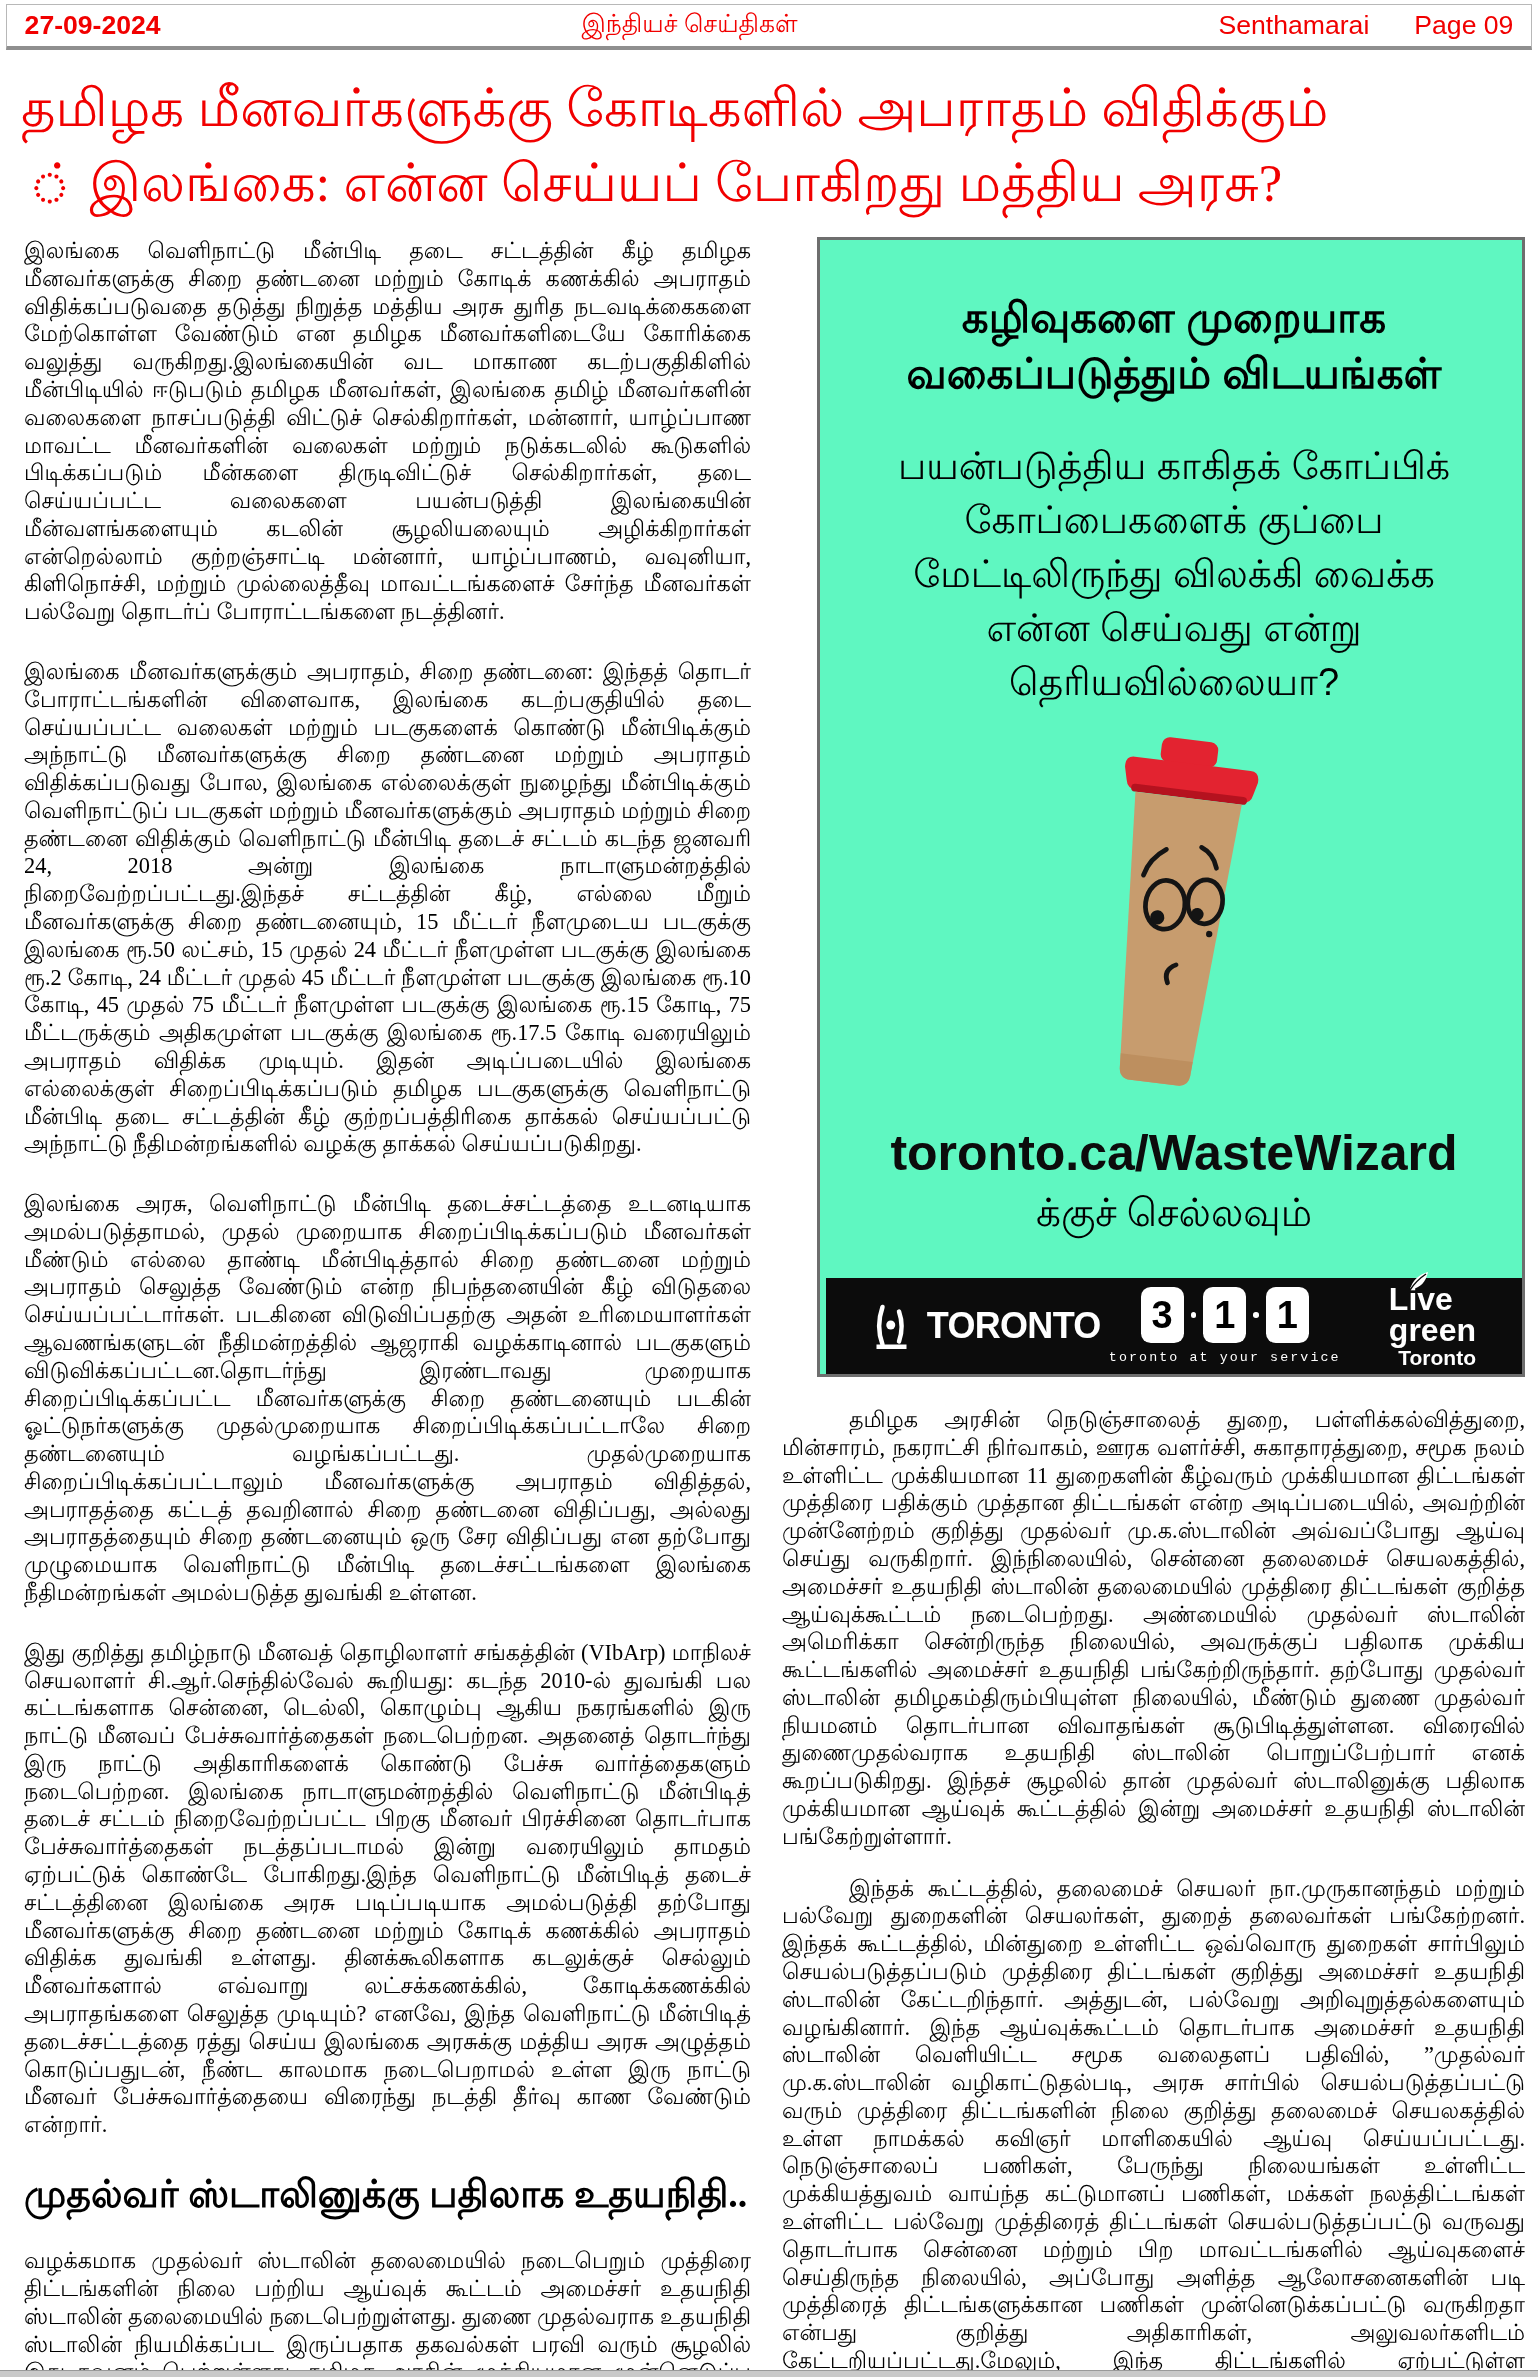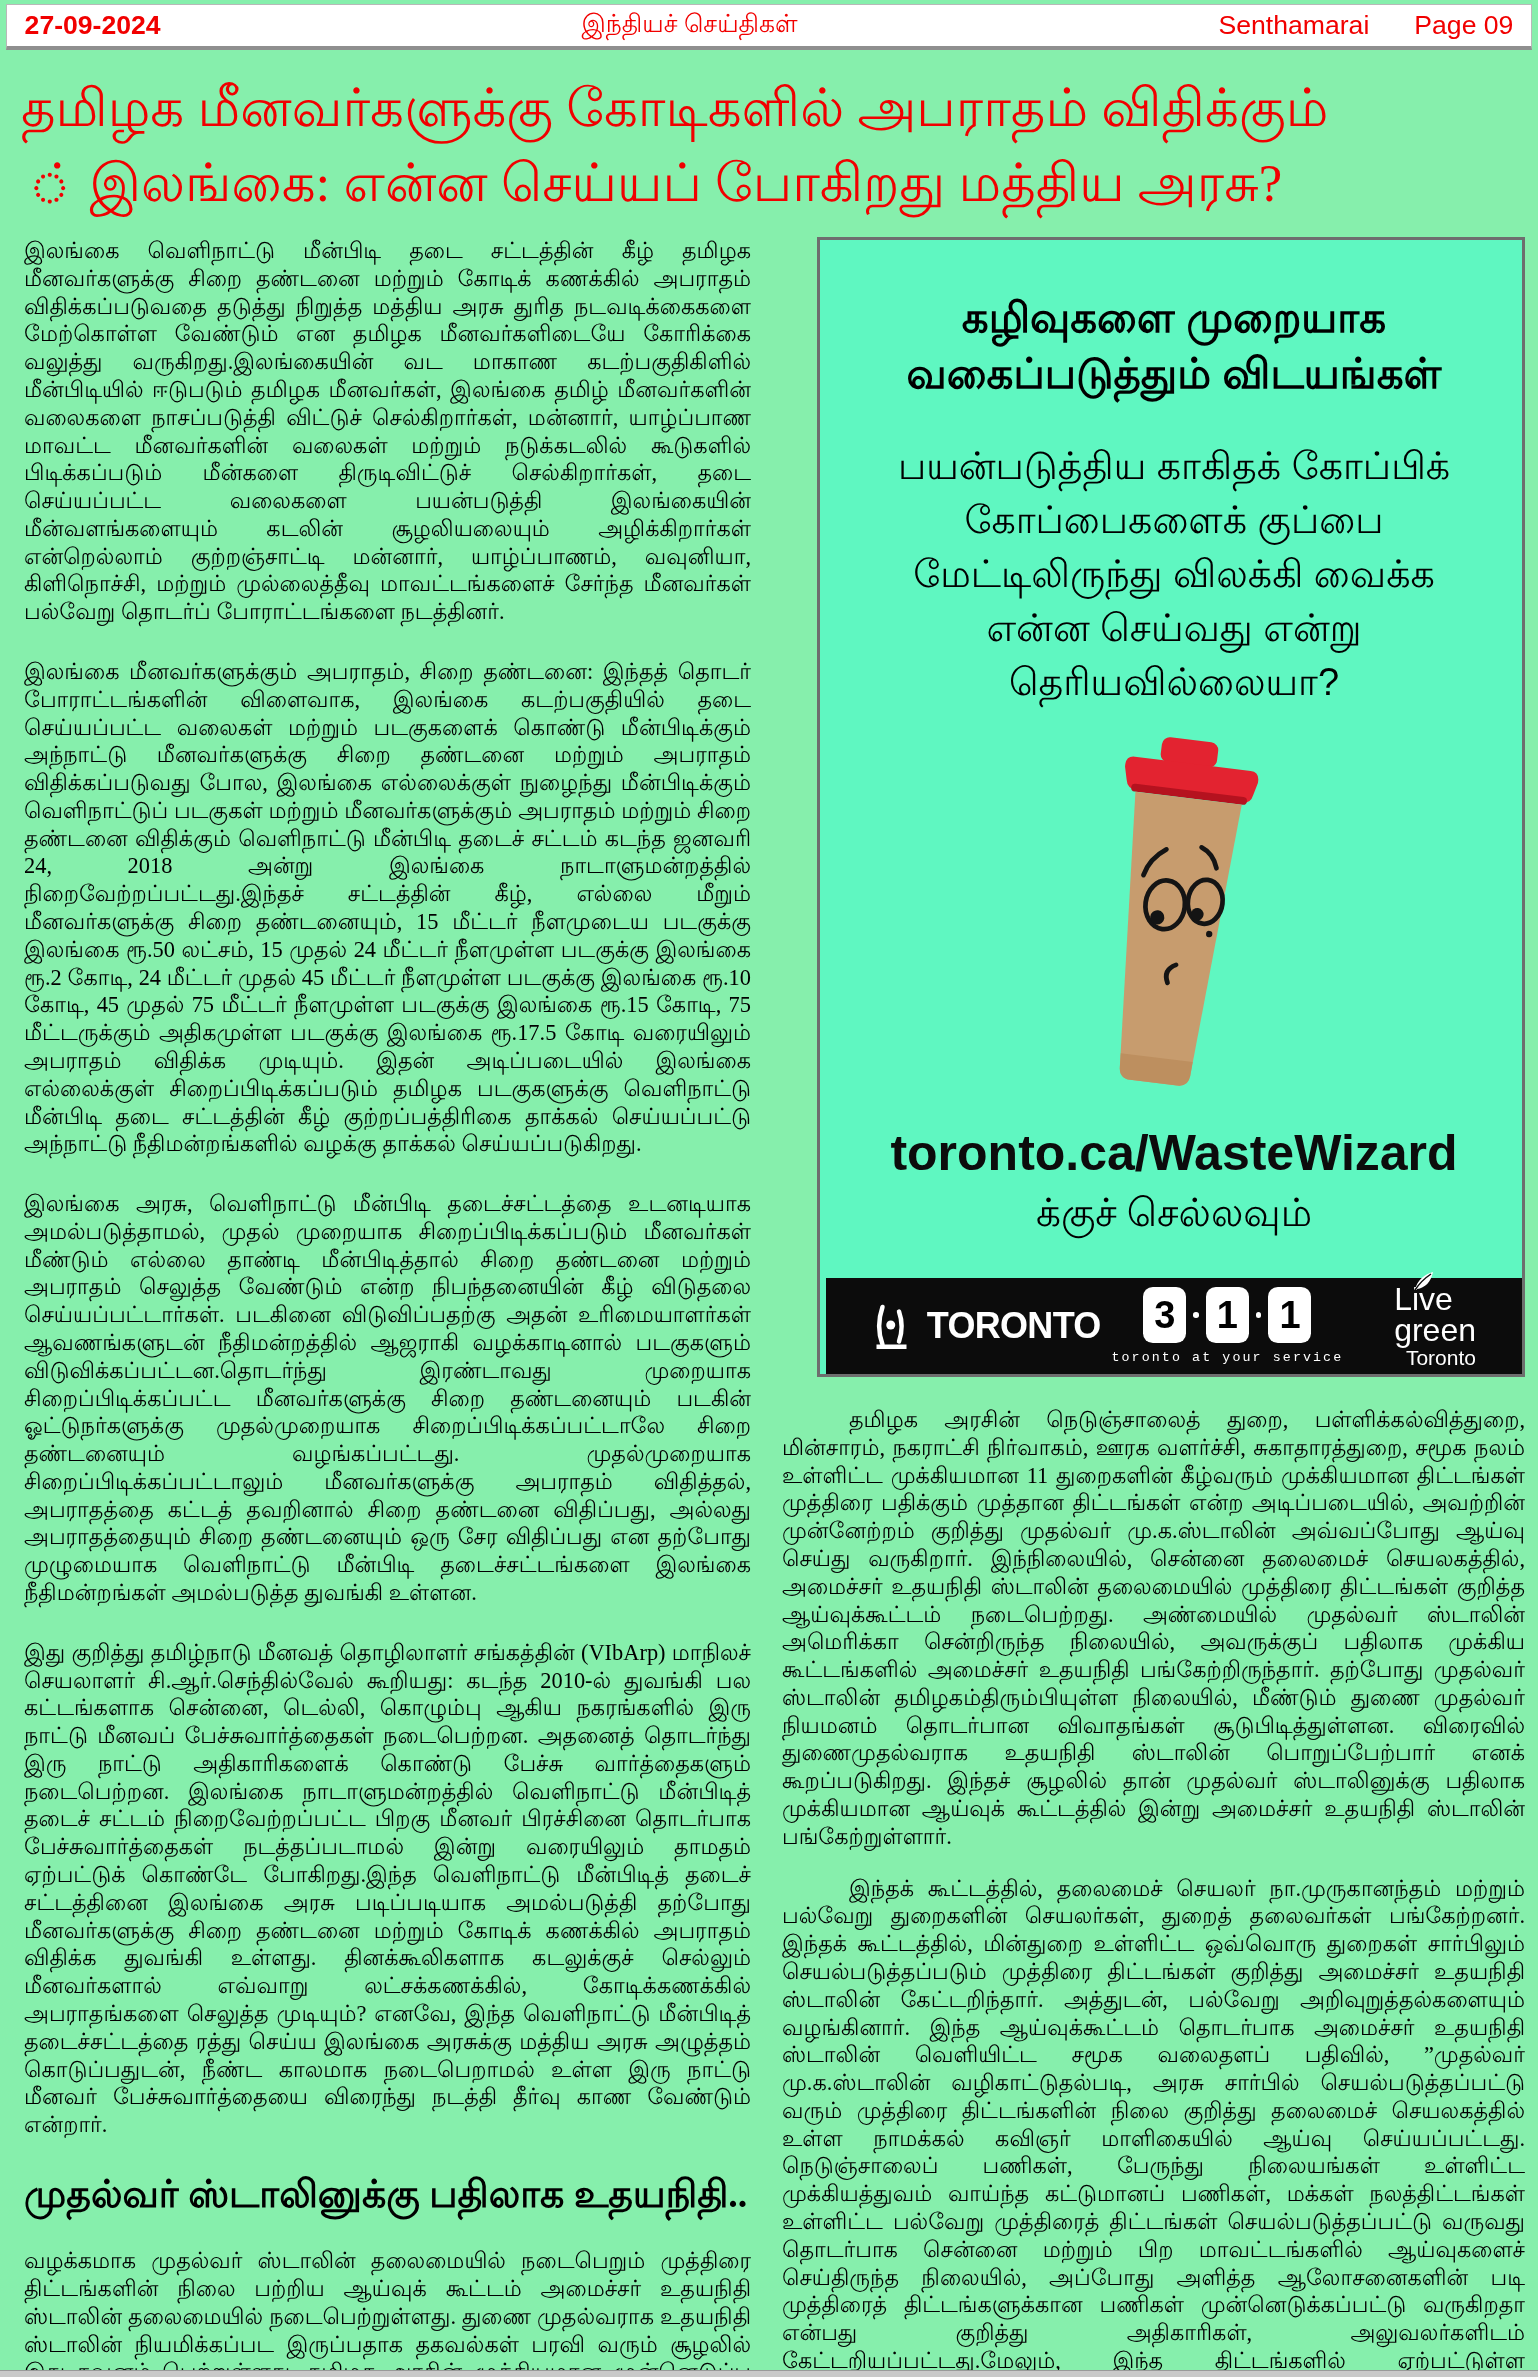--- a/index.html
+++ b/index.html
@@ -1,18 +1,18 @@
 <!DOCTYPE html>
 <html style="font-size:11.2px"><head>
 <meta charset="utf-8">
 <style>
   html,body {margin:0; padding:0; background:#e8e8e8;}
   .page {
     position:relative; width:1538px; height:2377px; margin:0 auto;
-    background:#86efac; overflow:hidden;
+    background:#ffffff; overflow:hidden;
     font-family:"Liberation Serif", serif; color:#000;
   }
   
   .header {
     margin:4.2px 5.6px 0 5.6px; height:41px;
     border:1.4px solid #b8b8b8; border-bottom:4.9px solid #8f8f8f;
     display:flex; align-items:center; padding:0 18px;
     color:#f10000; background:#fff;
   }
   .header-date {font-family:"Liberation Sans", sans-serif; font-weight:bold; font-size:26.6px;}
@@ -44,21 +44,21 @@
   .logo-toronto .word {font-family:"Liberation Sans", sans-serif; font-weight:bold; font-size:36px; letter-spacing:-0.7px;}
   .logo-311 {display:flex; flex-direction:column; align-items:center; gap:7px;}
   .digits {display:flex; align-items:center; gap:7px;}
   .digit {
     width:43px; height:56px; background:#fff; color:#000; border-radius:9.8px;
     display:flex; align-items:center; justify-content:center;
     font-family:"Liberation Sans", sans-serif; font-weight:bold; font-size:38px;
   }
   .dot {width:5.6px; height:5.6px; border-radius:50%; background:#fff;}
   .tag311 {font-family:"Liberation Mono", monospace; font-size:13.3px; letter-spacing:2.1px;}
-  .logo-livegreen {font-family:"Liberation Sans", sans-serif; font-weight:normal; line-height:0.95; position:relative; text-align:left;margin-left:40px;}
+  .logo-livegreen {font-family:"Liberation Sans", sans-serif; font-weight:bold; line-height:0.95; position:relative; text-align:left;margin-left:40px;}
   .lg-live, .lg-green {font-size:32px;}
   .lg-toronto {font-size:21px; text-align:right; margin-top:2.8px;}
   .leaf {position:absolute; top:-14px; left:17px;}
   .bottom-rule {position:absolute; left:0; right:0; bottom:0; height:5.6px; background:#c9c9c9; border-top:1.4px solid #9a9a9a;}
 </style>
 </head>
 <body>
 
 <div class="page">
 

